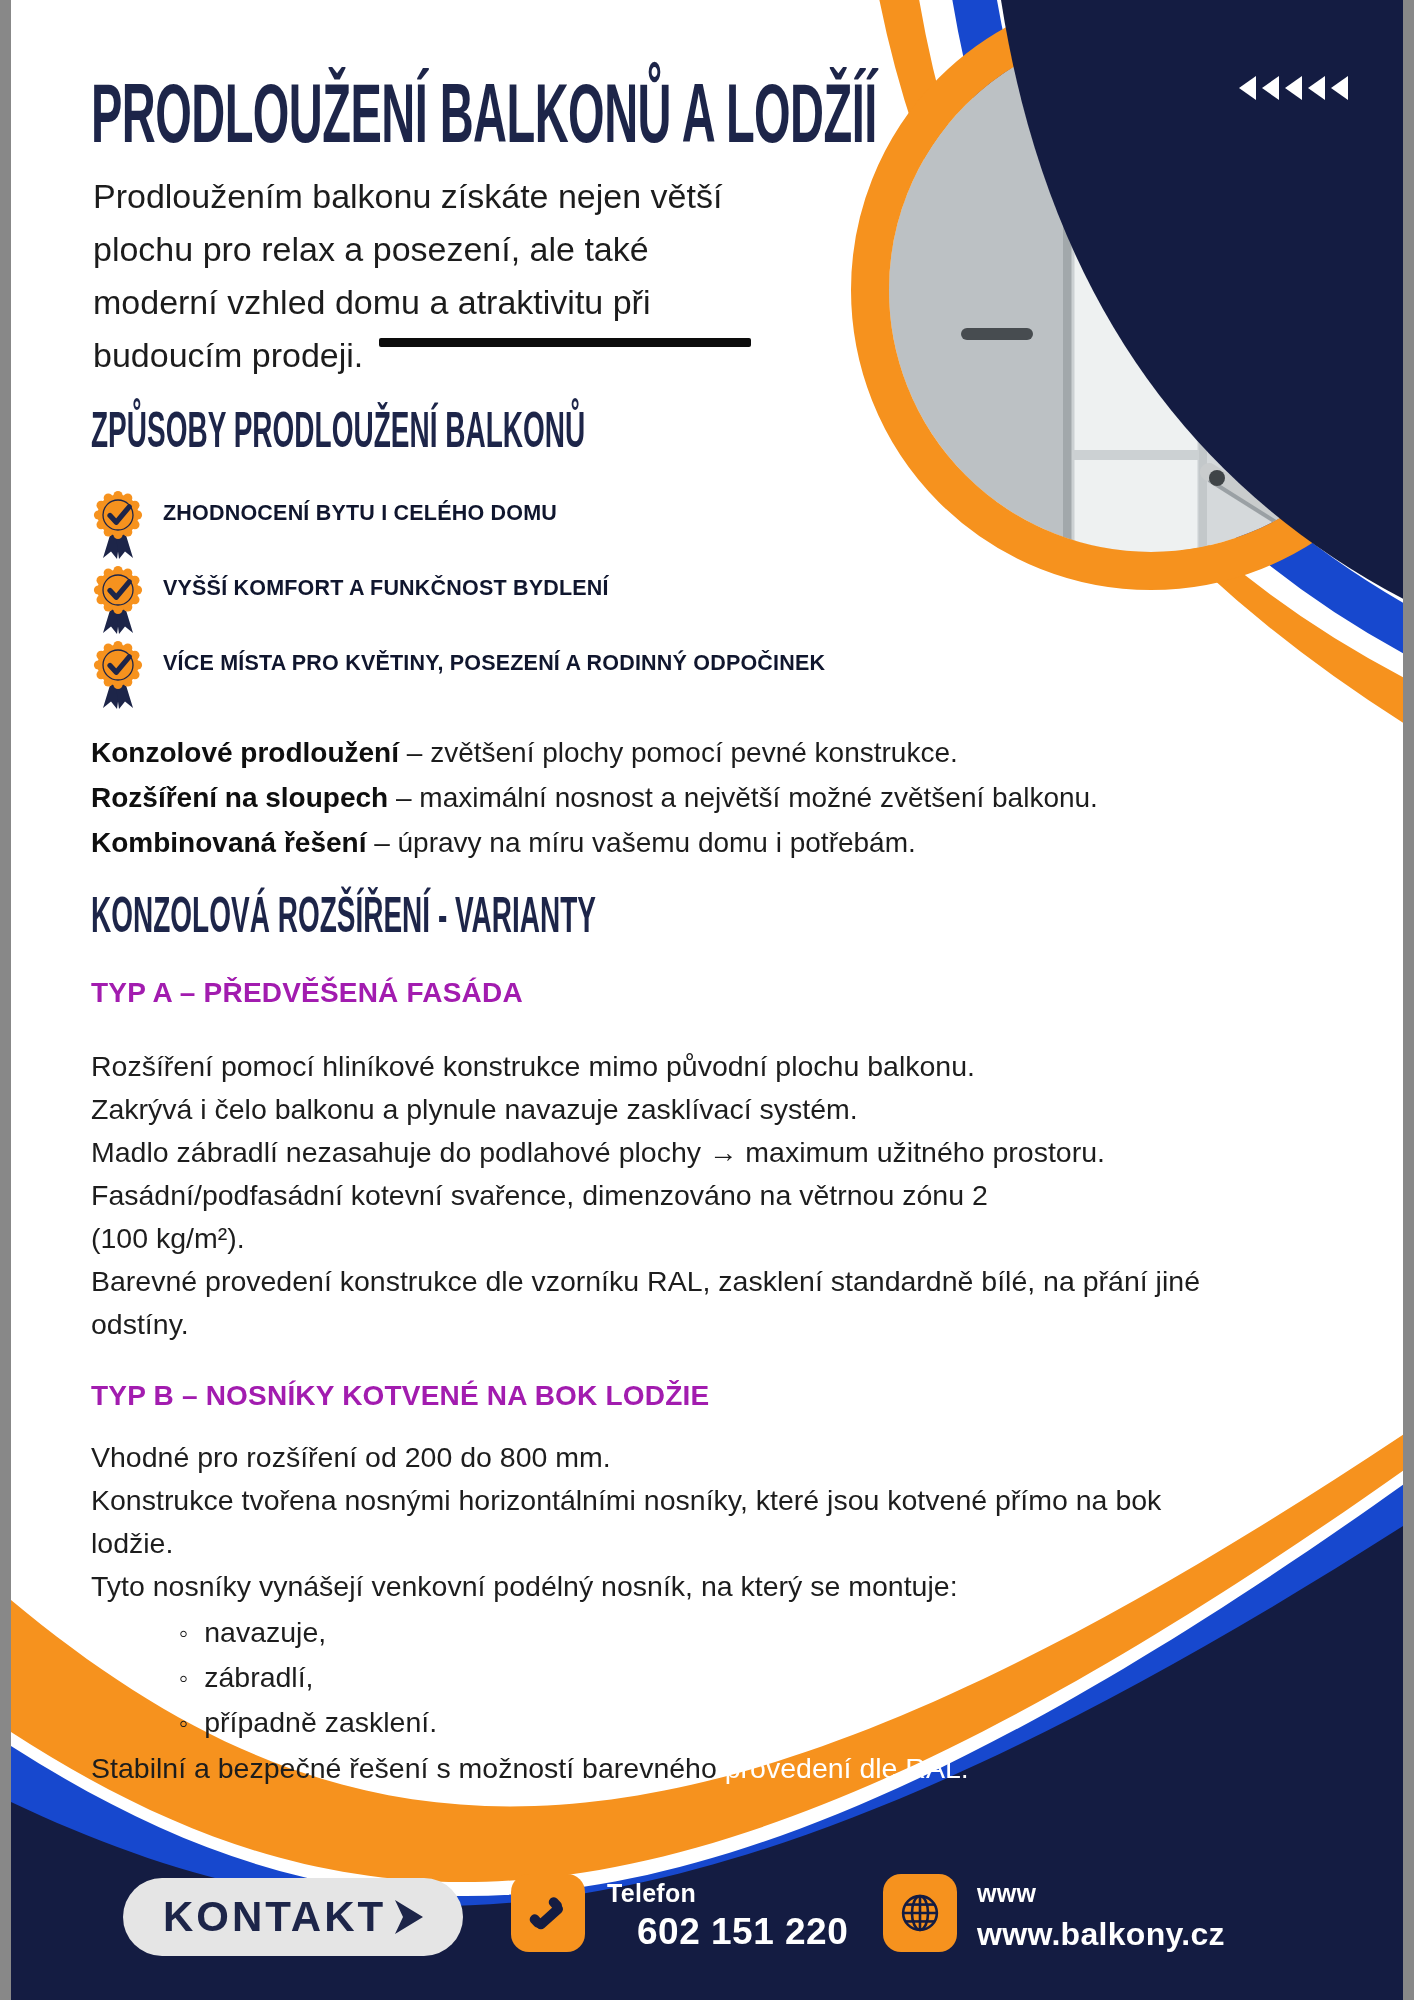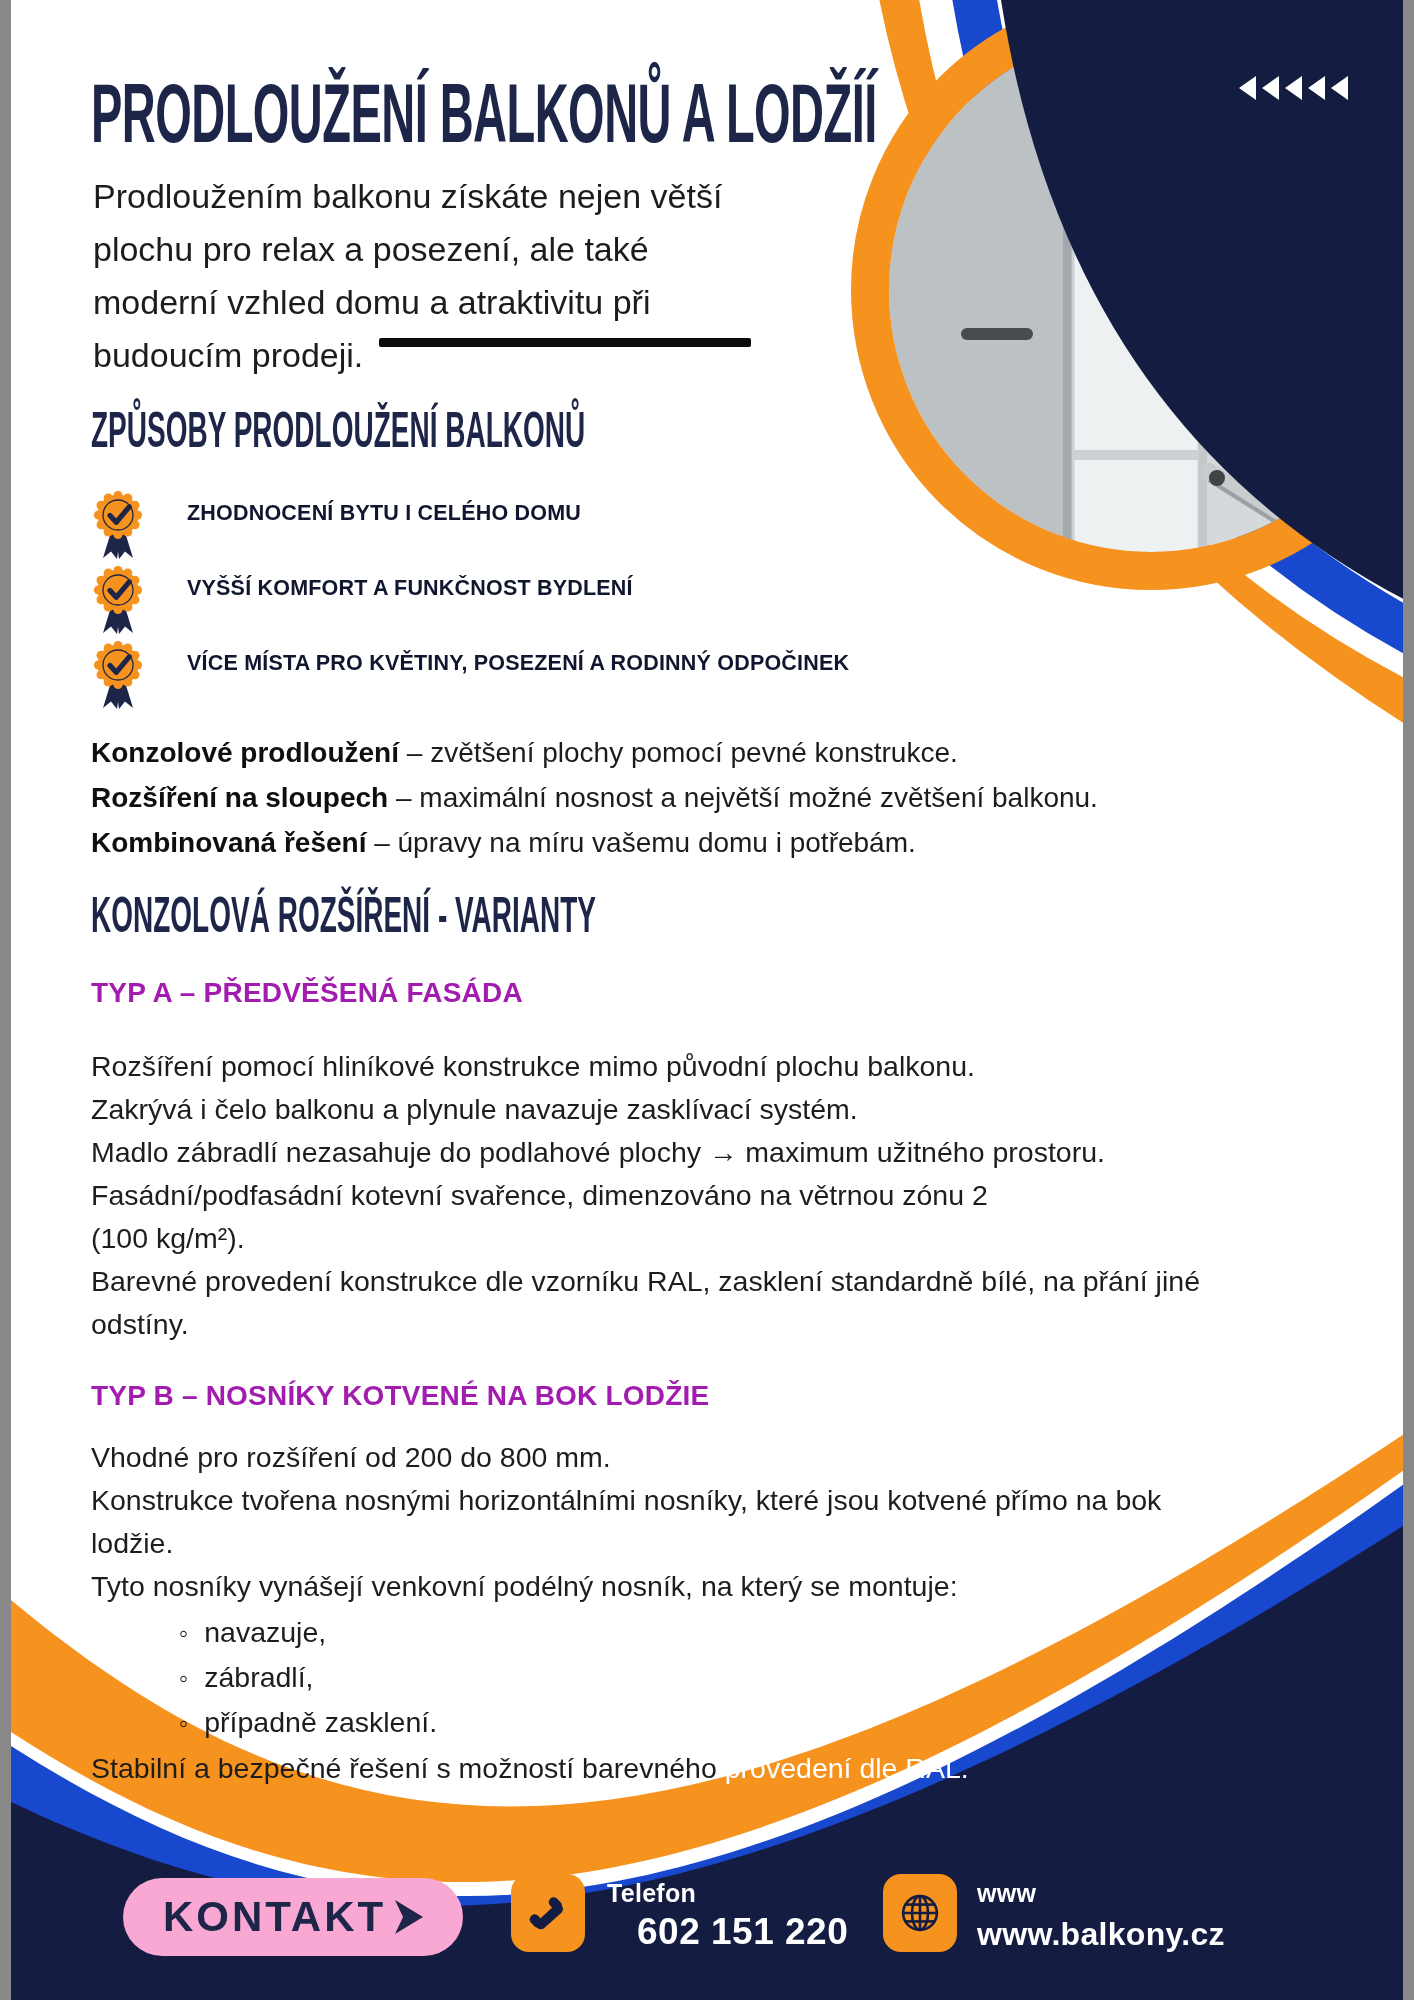--- a/index.html
+++ b/index.html
@@ -11,37 +11,37 @@
   .content{position:absolute;left:80px;top:70px;width:1270px;z-index:2;}
   .cond{display:inline-block;transform-origin:left center;white-space:nowrap;font-weight:700;color:#1D2549;}
   h1,h2,h3{margin:0;padding:0;}
   .title-wrap{height:86px;}
   .title-wrap .cond{font-size:84px;line-height:86px;transform:scaleX(.56);letter-spacing:-1px;}
   .intro{margin:14px 0 0 2px;width:645px;font-size:34px;line-height:53px;color:#1c1c1c;}
   .divider{position:absolute;left:288px;top:268px;width:372px;height:9px;background:#0c0c0c;border-radius:2px;}
   .sec-wrap{margin-top:22px;height:52px;}
   .sec-wrap .cond{font-size:50px;line-height:52px;transform:scaleX(.56);letter-spacing:0;}
   .badges{margin-top:34px;}
-  .badge-row{display:flex;align-items:flex-start;height:62px;margin-bottom:13px;gap:24px;}
+  .badge-row{display:flex;align-items:flex-start;height:62px;margin-bottom:13px;}
   .badge-ic{width:54px;height:72px;flex:0 0 54px;}
   .badge-label{margin:11px 0 0 18px;font-size:21.5px;font-weight:800;letter-spacing:.2px;color:#10162e;}
   .methods{margin-top:28px;font-size:28px;line-height:45px;color:#1c1c1c;}
   .methods .term{font-weight:700;color:#0f0f0f;}
   .h3{margin-top:36px;font-size:28px;font-weight:700;color:#a21caf;letter-spacing:.2px;}
   .h3.b{margin-top:34px;}
   .para{margin-top:36px;width:1150px;font-size:28.5px;line-height:43px;color:#1d1d1d;}
   .para.b{margin-top:24px;}
   .bullets{margin:2px 0 0 0;padding:0 0 0 88px;list-style:none;width:1000px;}
   .bullets li{font-size:28.5px;line-height:44px;color:#1d1d1d;}
   .bullets li::before{content:"◦";margin-right:16px;font-size:26px;color:#1d1d1d;}
   .closing{margin-top:2px;font-size:28.5px;line-height:43px;position:relative;z-index:3;}
   .closing .dk{color:#1d1d1d;}
   .closing .lt{color:#ffffff;}
   
-  .kontakt{position:absolute;left:112px;top:1878px;width:340px;height:78px;background:#f9a8d4;border-radius:39px;
+  .kontakt{position:absolute;left:112px;top:1878px;width:340px;height:78px;background:#e5e5e5;border-radius:39px;
     display:flex;align-items:center;justify-content:space-between;padding:0 36px 0 40px;box-sizing:border-box;z-index:4;cursor:pointer;}
   .kontakt-label{font-size:42px;font-weight:700;letter-spacing:3px;color:#1D2549;}
   .tile{position:absolute;width:74px;height:78px;background:#F6921E;border-radius:18px;z-index:4;
     display:flex;align-items:center;justify-content:center;}
   .tile.phone{left:500px;top:1874px;}
   .tile.globe{left:872px;top:1874px;}
   .c-label{position:absolute;color:#ffffff;font-weight:700;z-index:4;}
   .lbl-sm{font-size:25px;letter-spacing:.3px;}
   .lbl-lg{font-size:37px;letter-spacing:.5px;}
   .lbl-url{font-size:32px;letter-spacing:.3px;}

